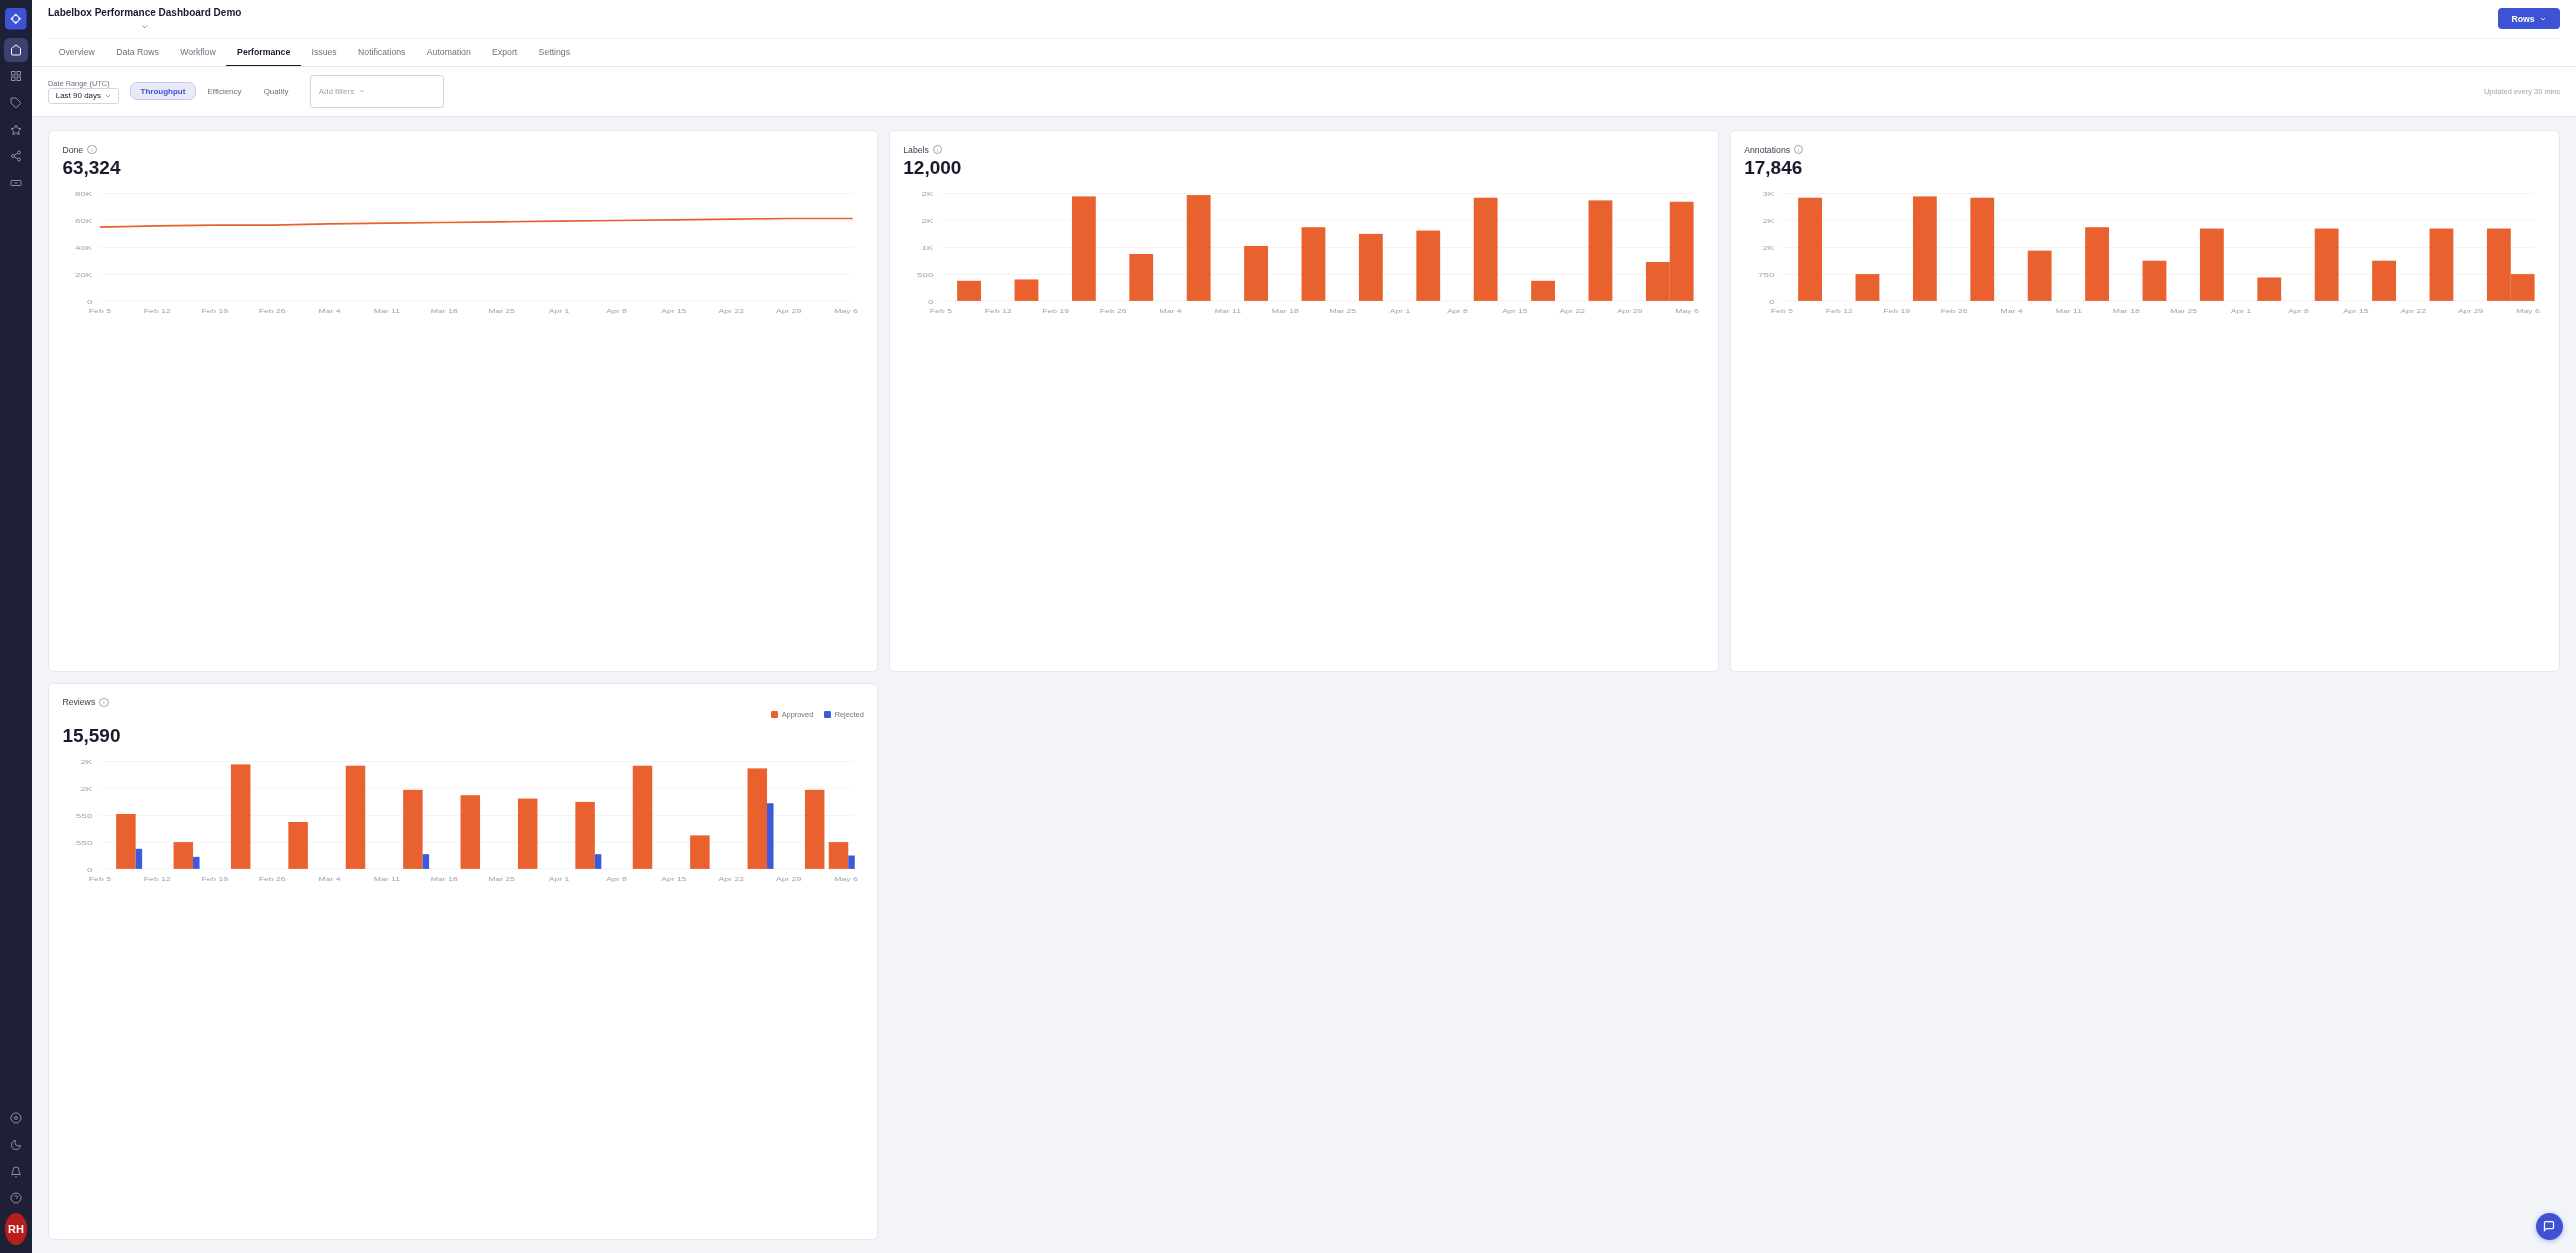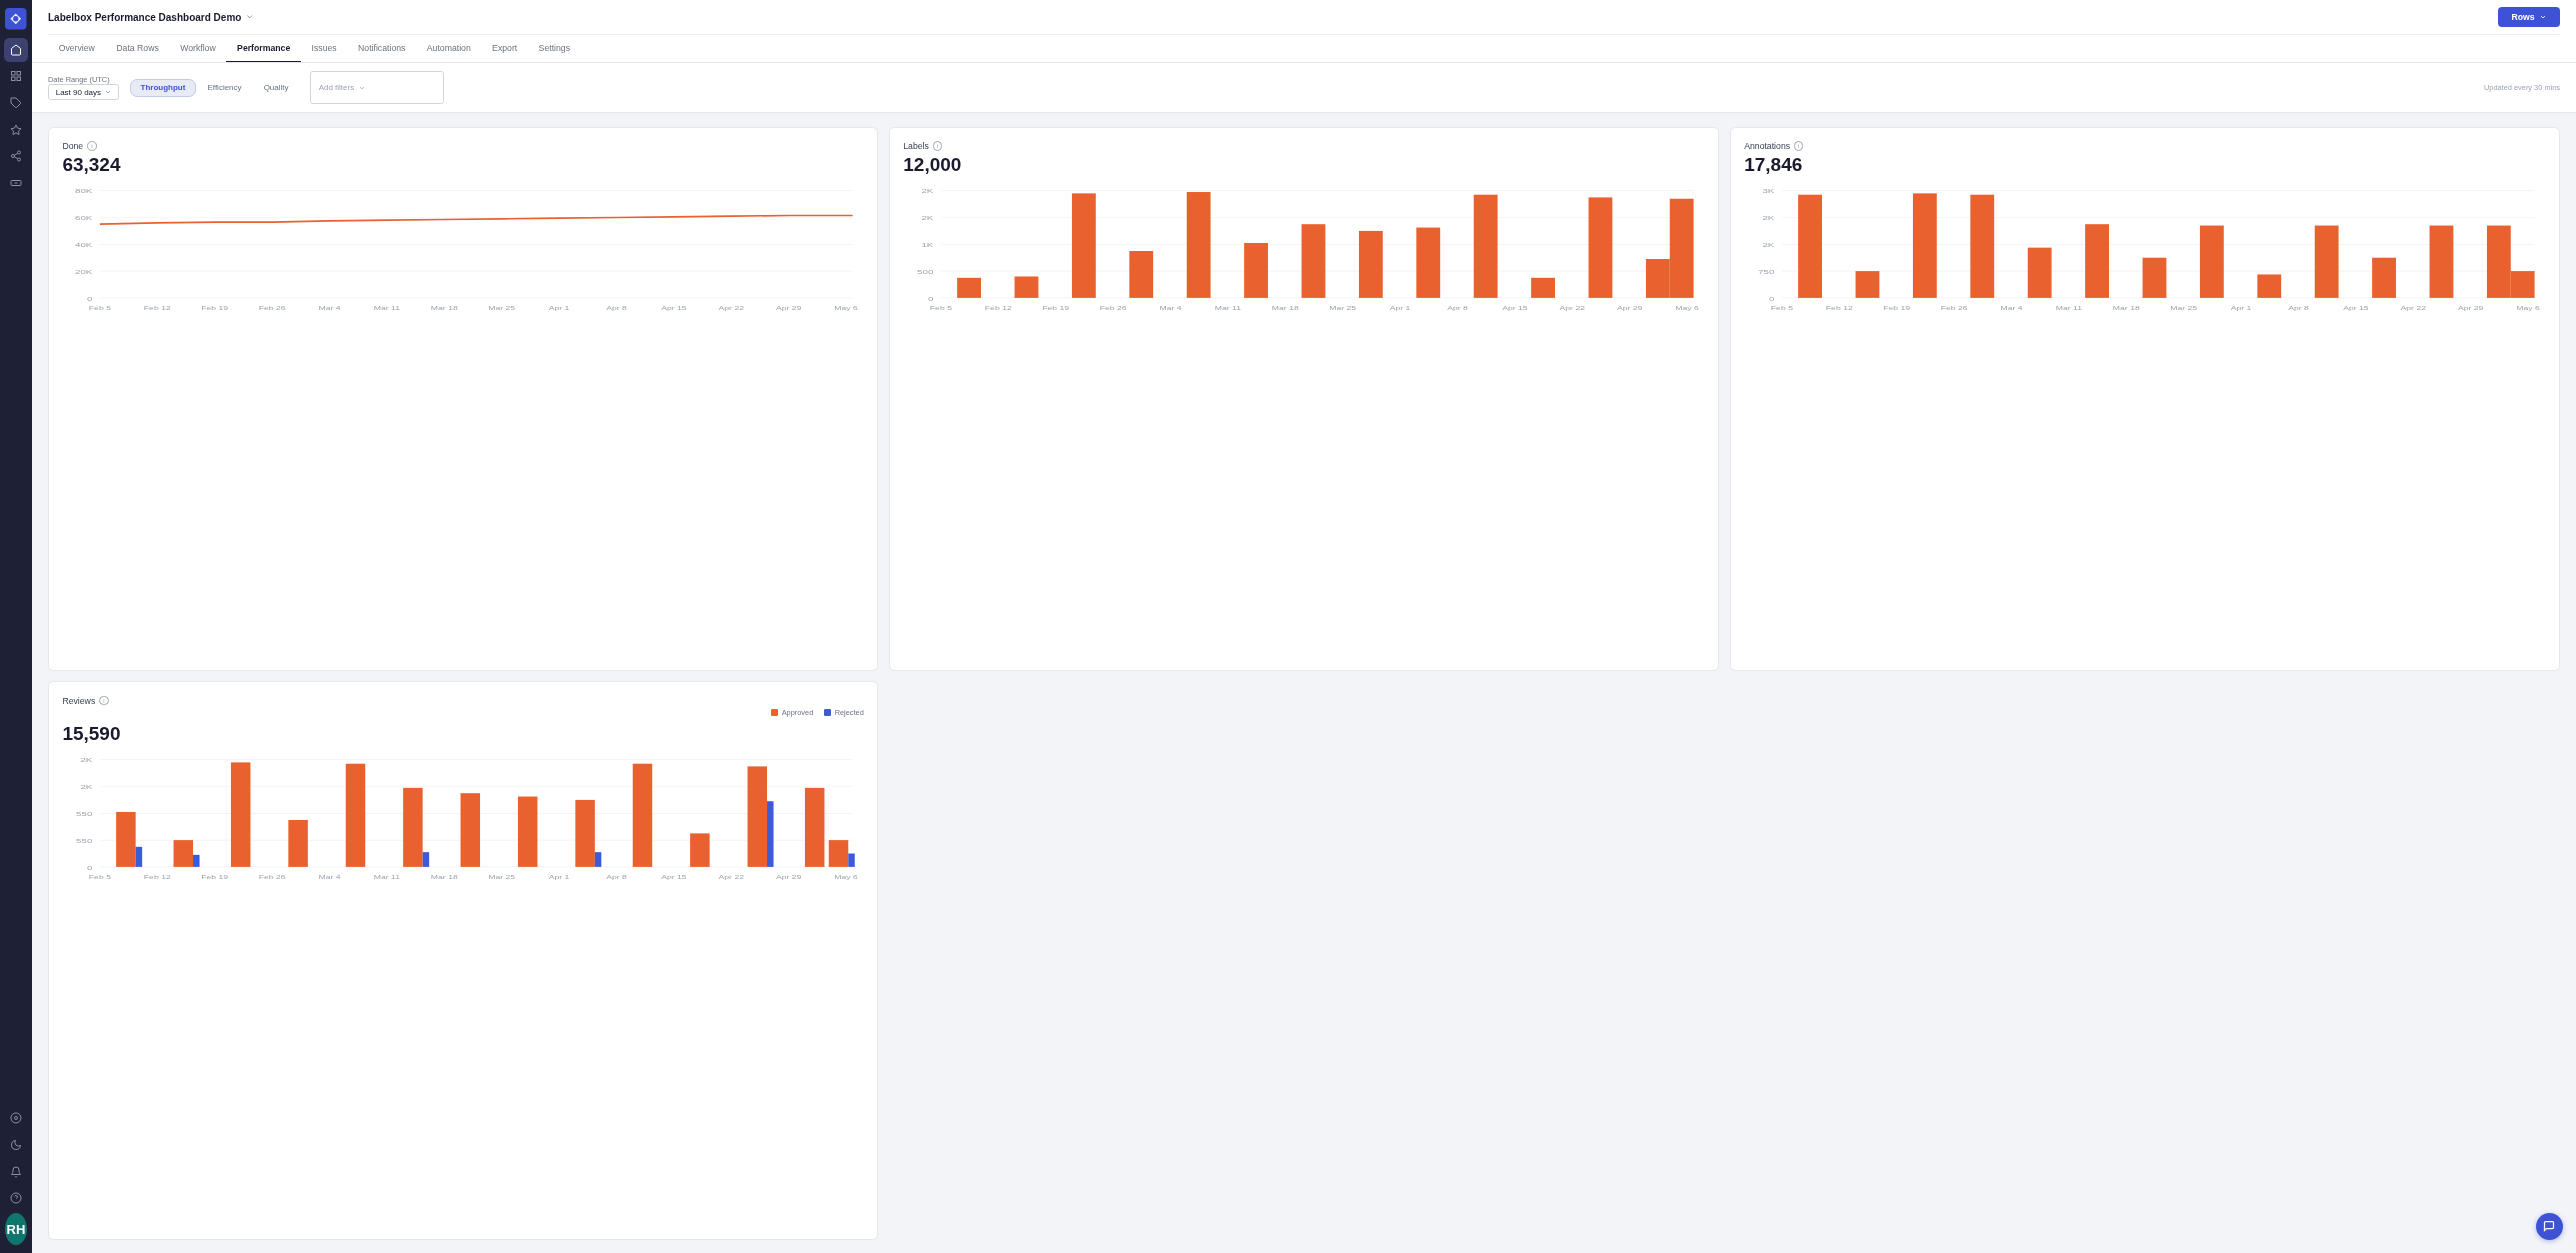--- a/index.html
+++ b/index.html
@@ -21,41 +21,41 @@
     .sidebar-logo { width: 21.5px; height: 21.5px; margin-bottom: 5.4px; }
     .sidebar-icon {
       width: 24px; height: 24px;
       display: flex; align-items: center; justify-content: center;
       border-radius: 5.4px; cursor: pointer; color: #8b8fa8;
       font-size: 10.7px;
     }
     .sidebar-icon.active { background: #3d4170; color: #fff; }
     .sidebar-bottom { margin-top: auto; display: flex; flex-direction: column; align-items: center; gap: 2.7px; }
     .sidebar-avatar {
-      width: 21.5px; height: 32px; border-radius: 50%; background: #0f766e;
+      width: 21.5px; height: 32px; border-radius: 50%; background: #b91c1c;
       display: flex; align-items: center; justify-content: center;
-      color: white; font-size: 13px; font-weight: 600; cursor: pointer;
+      color: white; font-size: 11px; font-weight: 600; cursor: pointer;
     }
 
     
     .main-content { flex: 1; display: flex; flex-direction: column; overflow: hidden; background: #f3f4f8; }
 
     
     .topbar {
       background: white;
       border-bottom: 0.7px solid #e5e7eb;
       padding: 0 16px;
     }
     .topbar-upper {
       display: flex; align-items: center; padding: 6.7px 0;
       border-bottom: 0.7px solid #f0f0f0;
     }
     .project-name {
       font-size: 10px; font-weight: 600; color: #1a1a2e;
-      display: flex; align-items: center; gap: 4px; cursor: pointer;
+      display: flex; align-items: center; gap: 4px; cursor: pointer; flex-direction: column;
     }
     .topbar-nav {
       display: flex; gap: 0; padding: 0;
     }
     .nav-tab {
       padding: 8px 10.7px; font-size: 8.7px; color: #6b7280; cursor: pointer;
       border-bottom: 1.3px solid transparent; white-space: nowrap;
     }
     .nav-tab.active { color: #1a1a2e; font-weight: 600; border-bottom-color: #1a1a2e; }
     .start-btn {

